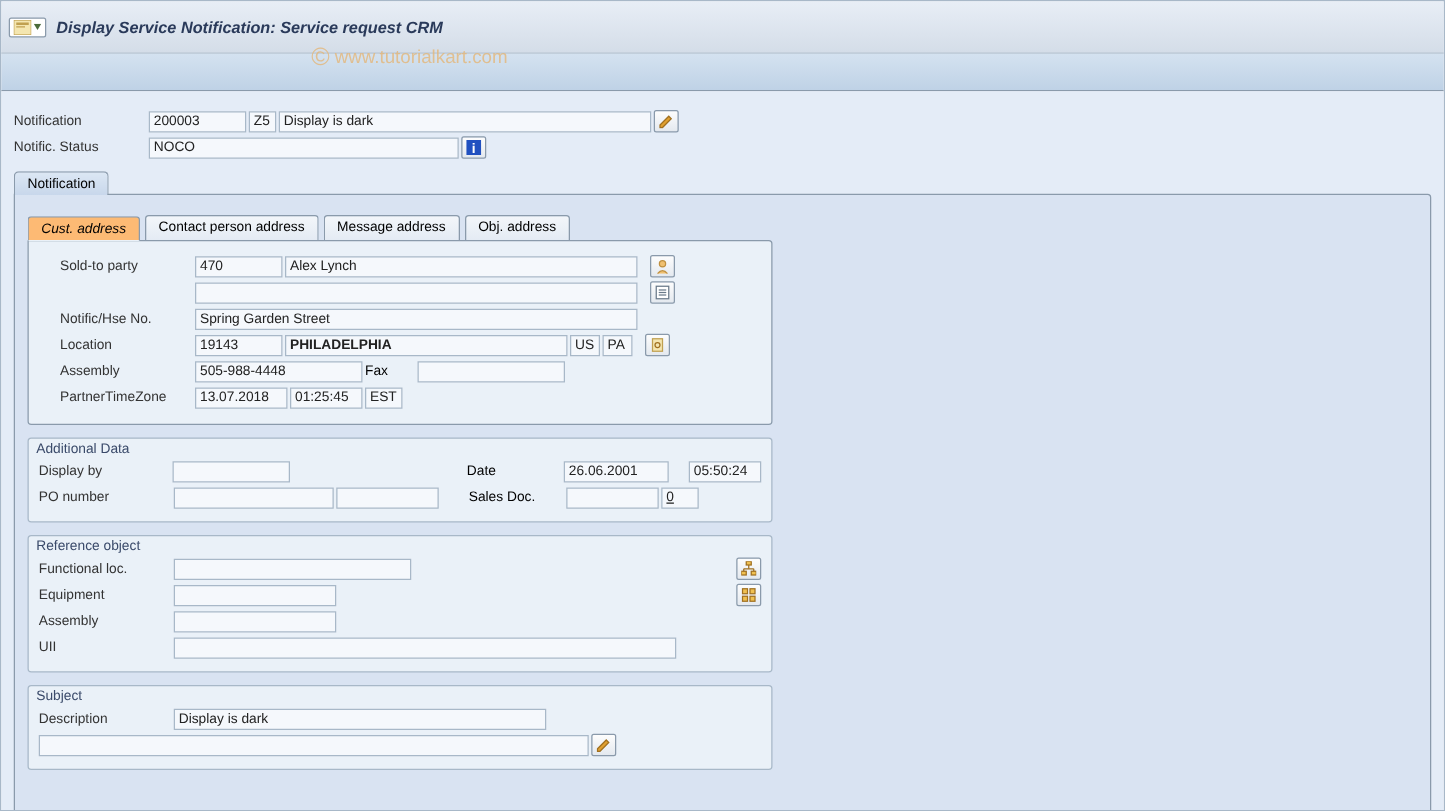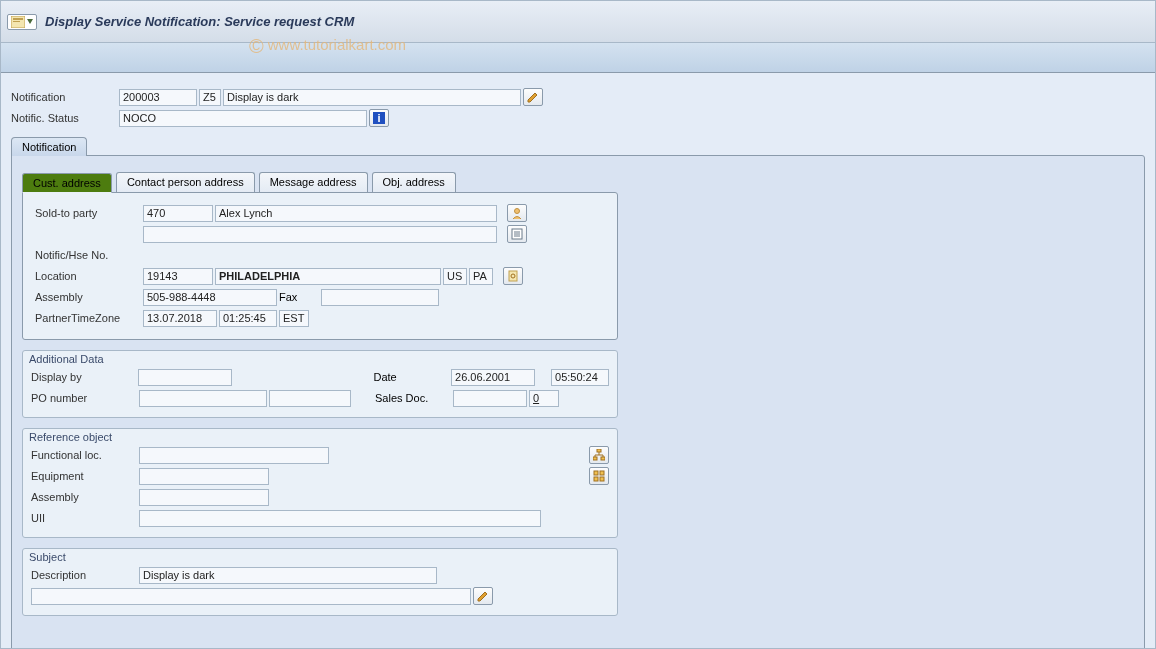--- a/index.html
+++ b/index.html
@@ -15,22 +15,22 @@
   .row { display: flex; align-items: center; height: 20px; margin-bottom: 1px; }
   .lbl { width: 108px; color: #333; }
   input.f { height: 17px; border: 1px solid #a8b8c8; background: #f5f8fc; padding: 0 3px; font-size: 11px; color: #222; }
   input.f:read-only { background: #f5f8fc; }
   .btn-icon { width: 20px; height: 18px; border: 1px solid #8a9aab; background: linear-gradient(#fdfdfd,#e4e9ef); display: inline-flex; align-items: center; justify-content: center; cursor: pointer; border-radius: 2px; }
   .main-tabstrip { margin-top: 8px; }
   .main-tab { display: inline-block; background: linear-gradient(#dce7f4,#c8d7eb); border: 1px solid #8a9aab; border-bottom: none; border-radius: 4px 4px 0 0; padding: 3px 10px; font-size: 11px; position: relative; top: 1px; }
   .panel-outer { border: 1px solid #8a9aab; background: #d9e3f2; border-radius: 0 3px 3px 3px; padding: 16px 10px 4px 10px; height: 510px; overflow: hidden; }
   .inner-tabs { display: flex; gap: 4px; }
   .inner-tab { background: linear-gradient(#f3f6fa,#e4ebf4); border: 1px solid #8a9aab; border-bottom: none; border-radius: 3px 3px 0 0; padding: 3px 10px; cursor: pointer; }
-  .inner-tab.active { background: #4d7c0f; border-bottom: 1px solid #eaf1f8; position: relative; top: 1px; }
-  .inner-panel { border: 1px solid #8a9aab; background: #eaf1f8; border-radius: 0 3px 3px 3px; padding: 10px 12px; width: 596px; }
+  .inner-tab.active { background: #fdba74; border-bottom: 1px solid #eaf1f8; position: relative; top: 1px; font-style: italic; }
+  .inner-panel { border: 1px solid #8a9aab; background: #eaf1f8; border-radius: 0 3px 3px 3px; padding: 10px 25px; width: 596px; }
   .groupbox { border: 1px solid #a8b8c8; background: #eaf1f8; border-radius: 3px; padding: 6px 8px 8px 8px; width: 596px; margin-top: 10px; position: relative; }
   .groupbox.titled { padding-top: 16px; }
   .groupbox.titled::before { content: attr(data-title); position: absolute; top: 2px; left: 6px; color: #3a4a6a; }
   svg { display: block; }
 </style>
 </head>
 <body>
 
 <div class="sap-container">
 
@@ -105,20 +105,21 @@
               <svg width="12" height="12">
                   <rect x="1" y="1" width="10" height="10" fill="#fff" stroke="#6a7a8a"></rect>
                   <line x1="3" y1="4" x2="9" y2="4" stroke="#6a7a8a"></line>
                   <line x1="3" y1="6" x2="9" y2="6" stroke="#6a7a8a"></line>
                   <line x1="3" y1="8" x2="9" y2="8" stroke="#6a7a8a"></line>
                 </svg>
             </span>
           </div>
           <div class="row">
             <span class="lbl">Notific/Hse No.</span>
+            <input class="f" style="width: 354px;" readonly="" value="Spring Garden Street">
           </div>
           <div class="row">
             <span class="lbl">Location</span>
             <input class="f" style="width: 70px;" readonly="" value="19143">
             <input class="f" style="width: 226px; margin-left: 2px; font-weight: bold;" readonly="" value="PHILADELPHIA">
             <input class="f" style="width: 24px; margin-left: 2px;" readonly="" value="US">
             <input class="f" style="width: 24px; margin-left: 2px;" readonly="" value="PA">
             <span class="btn-icon" style="margin-left:10px">
               <svg width="12" height="12">
                   <rect x="2" y="1" width="8" height="10" fill="#f4e6b0" stroke="#c0a050"></rect>

